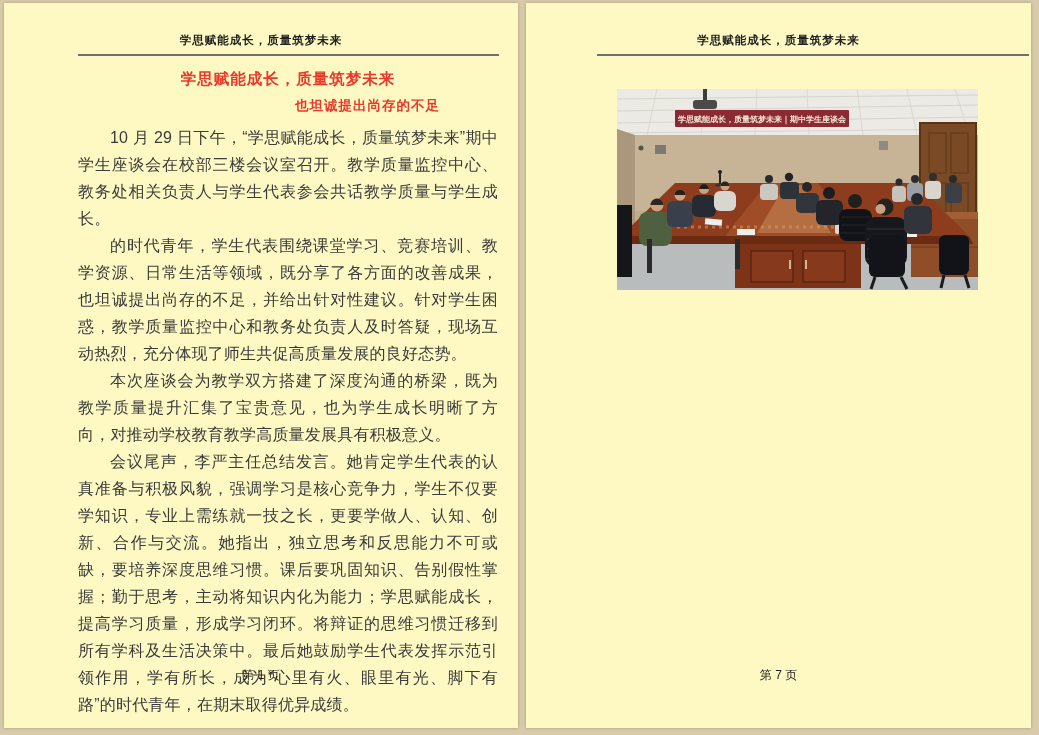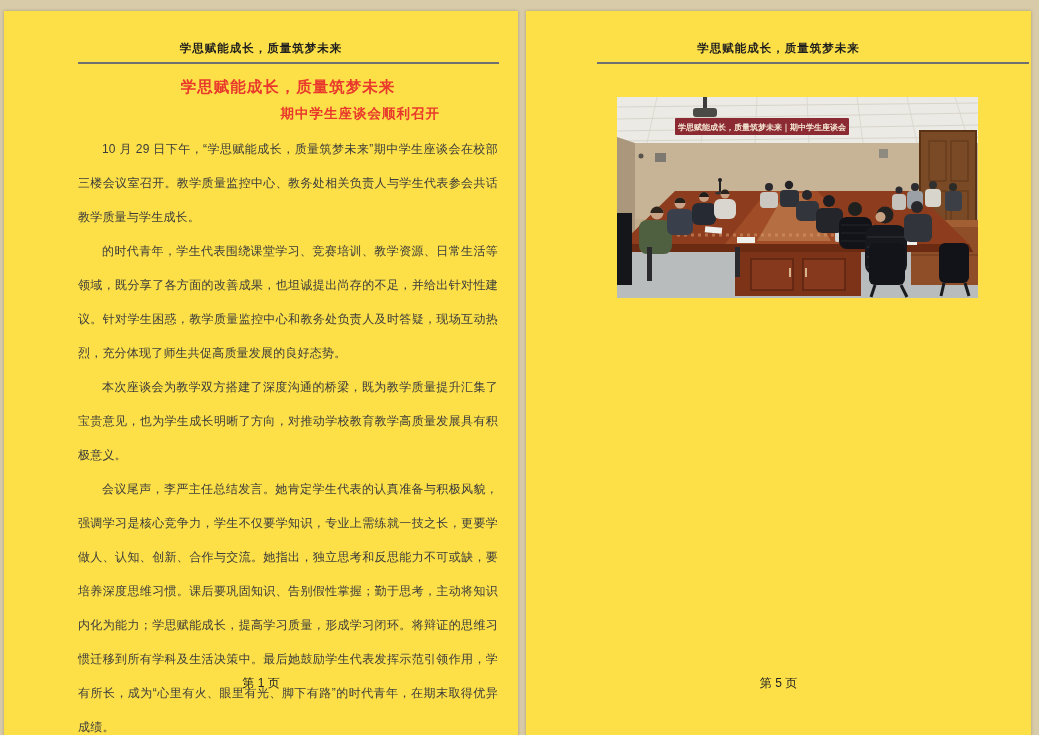--- a/index.html
+++ b/index.html
@@ -9,26 +9,25 @@
     font-family:"Liberation Sans","DejaVu Sans",sans-serif;
   }
   .canvas{
     box-sizing:border-box;
     width:1039px;height:735px;
     padding:3px 8px 7px 4px;
     display:flex;gap:8px;
   }
   .page{
     position:relative;
-    background:#fde047;
+    background:#fef9c3;
     height:725px;
     box-shadow:0 0 3px rgba(110,95,60,.45);
     box-sizing:border-box;
     flex:0 0 auto;
-    margin-top:8px;
   }
   .page-1{width:514px;}
   .page-2{width:505px;}
   .page-header{
     padding-top:30px;
     text-align:center;
     font-size:11.5px;
     font-weight:bold;
     color:#1f1f1f;
     letter-spacing:1px;
@@ -53,22 +52,22 @@
   .subtitle{
     margin:7px 58px 0 0;
     text-align:right;
     font-size:13.5px;
     font-weight:bold;
     color:#e8392c;
     letter-spacing:1px;
   }
   .content p{
     margin:0;
-    font-size:12px;
-    line-height:34px;
+    font-size:16px;
+    line-height:27px;
     color:#3b3b3b;
     text-align:justify;
     text-indent:2em;
     letter-spacing:.2px;
   }
   .content p.first{margin-top:9px;}
   .page-footer{
     position:absolute;
     bottom:44px;left:0;right:0;
     text-align:center;
@@ -85,21 +84,21 @@
 </head>
 <body>
 
 <div class="canvas">
 
   <div class="page page-1">
     <div class="page-header">学思赋能成长，质量筑梦未来</div>
     <div class="header-rule"></div>
     <div class="content">
       <div class="title">学思赋能成长，质量筑梦未来</div>
-      <div class="subtitle">期中学生座谈会顺利召开</div>
+      <div class="subtitle">也坦诚提出尚存的不足</div>
       <p class="first">10 月 29 日下午，“学思赋能成长，质量筑梦未来”期中学生座谈会在校部三楼会议室召开。教学质量监控中心、教务处相关负责人与学生代表参会共话教学质量与学生成长。</p>
       <p>的时代青年，学生代表围绕课堂学习、竞赛培训、教学资源、日常生活等领域，既分享了各方面的改善成果，也坦诚提出尚存的不足，并给出针对性建议。针对学生困惑，教学质量监控中心和教务处负责人及时答疑，现场互动热烈，充分体现了师生共促高质量发展的良好态势。</p>
       <p>本次座谈会为教学双方搭建了深度沟通的桥梁，既为教学质量提升汇集了宝贵意见，也为学生成长明晰了方向，对推动学校教育教学高质量发展具有积极意义。</p>
       <p>会议尾声，李严主任总结发言。她肯定学生代表的认真准备与积极风貌，强调学习是核心竞争力，学生不仅要学知识，专业上需练就一技之长，更要学做人、认知、创新、合作与交流。她指出，独立思考和反思能力不可或缺，要培养深度思维习惯。课后要巩固知识、告别假性掌握；勤于思考，主动将知识内化为能力；学思赋能成长，提高学习质量，形成学习闭环。将辩证的思维习惯迁移到所有学科及生活决策中。最后她鼓励学生代表发挥示范引领作用，学有所长，成为“心里有火、眼里有光、脚下有路”的时代青年，在期末取得优异成绩。</p>
     </div>
     <div class="page-footer">第 1 页</div>
   </div>
 
   <div class="page page-2">
     <div class="page-header">学思赋能成长，质量筑梦未来</div>
@@ -228,16 +227,16 @@
           <rect x="252" y="146" width="36" height="42" rx="6" fill="#131419"></rect>
           <path d="M258,188 L254,200 M284,188 L290,200" stroke="#1a1b1f" stroke-width="3" fill="none"></path>
           <rect x="322" y="146" width="30" height="40" rx="6" fill="#121318"></rect>
           <path d="M327,186 L324,199 M348,186 L352,199" stroke="#1a1b1f" stroke-width="3" fill="none"></path>
           <rect x="30" y="150" width="5" height="34" fill="#2a2a2e"></rect>
           <rect x="118" y="150" width="5" height="30" fill="#2a2a2e"></rect>
         </g>
       </svg>
     </div>
 
-    <div class="page-footer">第 5 页</div>
+    <div class="page-footer">第 7 页</div>
   </div>
 
 </div>
 
 </body></html>

